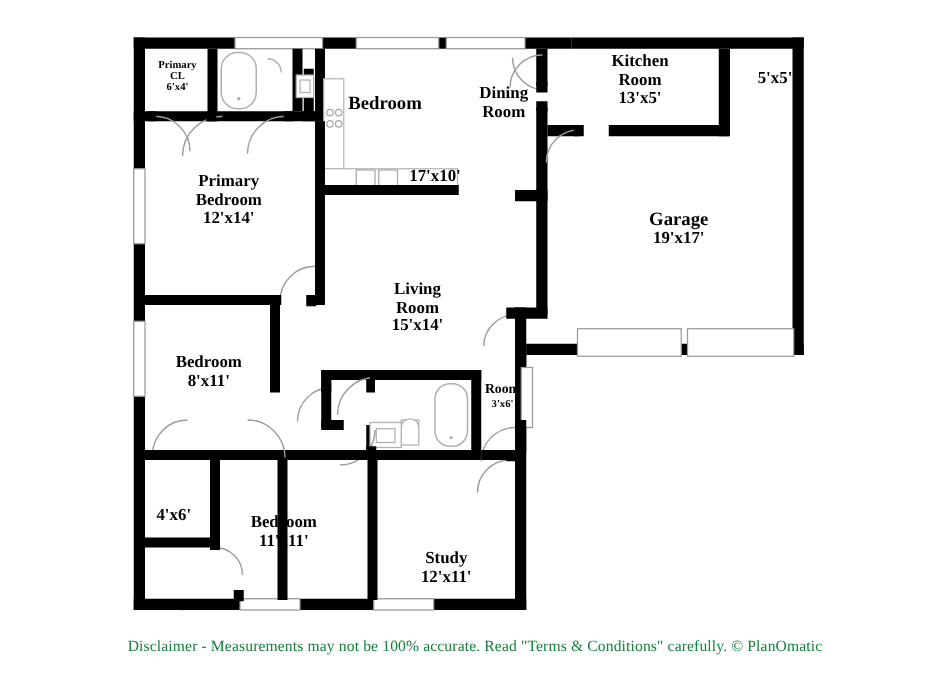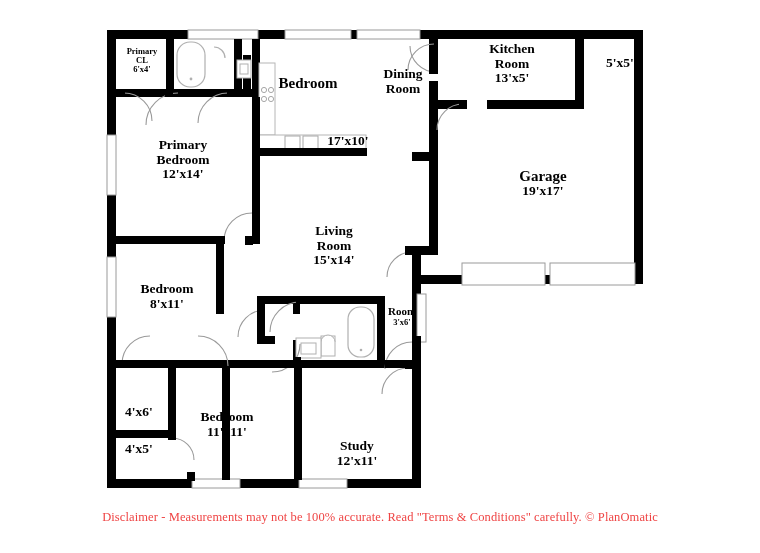--- a/index.html
+++ b/index.html
@@ -49,21 +49,21 @@
   .sz-xs  { font-size: 8.5px; }
 
   #disclaimer {
     position: absolute;
     left: 0;
     top: 510px;
     width: 760px;
     text-align: center;
     font-family: "Liberation Serif", "DejaVu Serif", serif;
     font-size: 12.5px;
-    color: #ef4444;
+    color: #15803d;
     letter-spacing: .1px;
   }
 </style>
 </head>
 <body>
 
 <div id="plan-root">
 
   <svg id="floorplan-svg" viewBox="0 0 760 553">
     <g fill="#000000">
@@ -303,21 +303,21 @@
 
   <div class="room-label sz-md" style="left:167px; top:297px;">
     <span class="rl-name">Bedroom</span>
     <span class="rl-dim">8'x11'</span>
   </div>
 
   <div class="room-label sz-md" style="left:139px; top:412px;text-align:center;">
     <span class="rl-dim">4'x6'</span>
   </div>
 
-  <div class="room-label sz-md" style="left:139px; top:449px;text-align:center;">
+  <div class="room-label sz-md" style="left:139px; top:484px;text-align:center;">
     <span class="rl-dim">4'x5'</span>
   </div>
 
   <div class="room-label sz-md" style="left:227px; top:425px;">
     <span class="rl-name">Bedroom</span>
     <span class="rl-dim">11'x11'</span>
   </div>
 
   <div class="room-label sz-md" style="left:357px; top:418px;margin-top:36px;">
     <span class="rl-name">Study</span>

